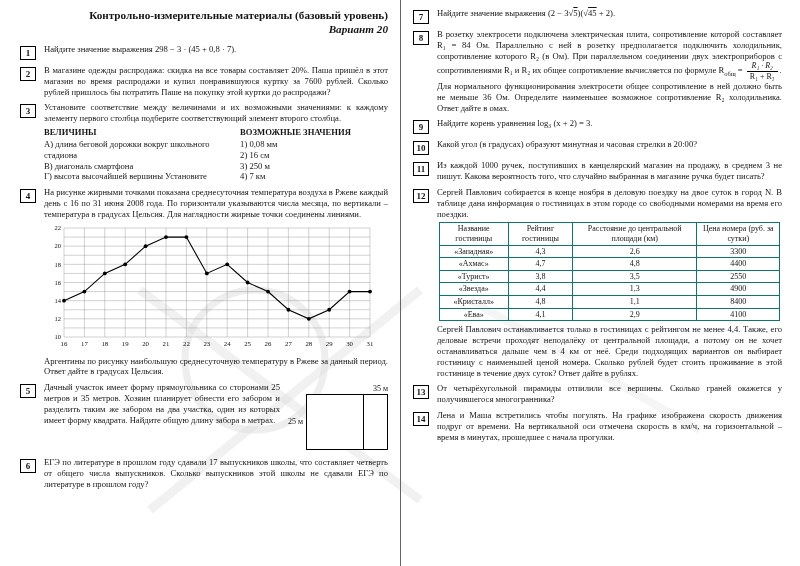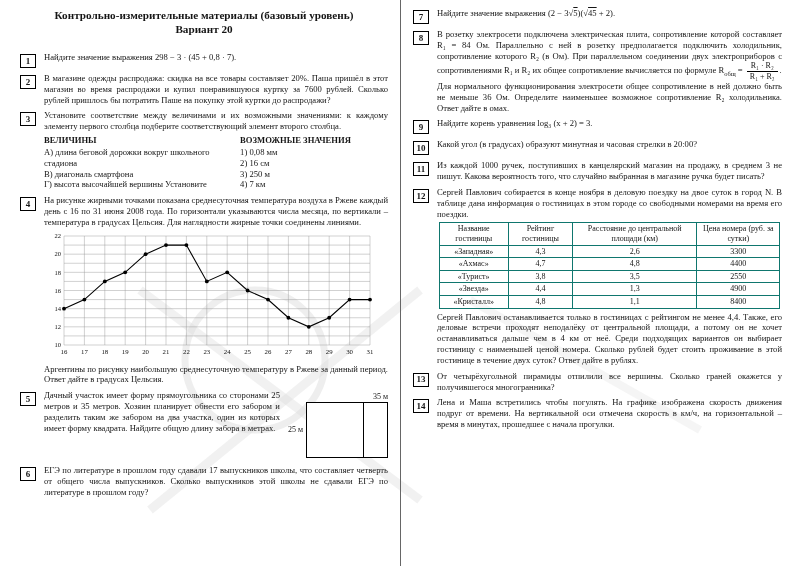--- a/index.html
+++ b/index.html
@@ -9,22 +9,22 @@
     font-family:"Liberation Serif", serif;
     font-size:8.6px;
     line-height:1.26;
     color:#151515;
     overflow:hidden;
     position:relative;
   }
   .page { display:flex; width:800px; height:566px; position:relative; z-index:2; }
   .col { width:400px; padding:8px 12px 6px 20px; }
   .col.right { border-left:1px solid #666; padding:8px 18px 6px 12px; }
-  .title { text-align:center; font-weight:bold; font-size:11.2px; line-height:1.25; }
-  .title.variant { margin-bottom:16px; }
+  .title { text-align:right; font-weight:bold; font-size:11.2px; line-height:1.25; }
+  .title.variant { margin-bottom:8px;font-style:italic; }
   .problem { display:flex; margin-bottom:5px; }
   .pnum {
     flex:0 0 16px; height:14px; border:1.2px solid #000;
     font-weight:bold; font-size:9px; line-height:1;
     display:flex; align-items:center; justify-content:center;
     margin:2px 8px 0 0; background:#fff;
   }
   .ptext { flex:1; text-align:justify; }
   .match { display:flex; margin-top:3px; }
   .match-col1 { width:57%; padding-right:10px; }
@@ -36,21 +36,21 @@
   .chart-grid text { font-family:"Liberation Serif", serif; }
   .fig5 { float:right; margin:2px 0 2px 8px; font-size:8px; }
   .fig5-top { text-align:right; margin-left:22px; }
   .fig5-body { display:flex; align-items:center; }
   .fig5-left { margin-right:3px; white-space:nowrap; }
   .fig5-rect { width:82px; height:56px; border:1.1px solid #000; position:relative; background:#fff; }
   .fig5-divider { position:absolute; top:0; bottom:0; left:56px; width:1.1px; background:#000; }
   .math { white-space:nowrap; }
   .rad { text-decoration:overline; }
   .frac { display:inline-block; vertical-align:middle; text-align:center; font-size:8px; line-height:1.15; margin:0 2px; }
-  .frac .fnum { display:block; border-bottom:0.9px solid #000; padding:0 3px; }
+  .frac .fnum { display:block; border-bottom:0.9px solid #000; padding:0 3px;font-style:italic; }
   .frac .fden { display:block; padding:0 3px; }
   sub { font-size:6.5px; }
   table.hotels { border-collapse:collapse; margin:3px auto 3px auto; font-size:8px; line-height:1.2; width:99%; }
   .hotels th, .hotels td { border:1px solid #0f766e; padding:1px 3px; text-align:center; font-weight:normal; vertical-align:middle; }
   .hotels th { padding:1px 2px; }
   .watermark { position:absolute; left:0; top:0; z-index:1; pointer-events:none; }
 </style>
 </head>
 <body>
 
@@ -276,20 +276,26 @@
             <td>4,4</td>
             <td>1,3</td>
             <td>4900</td>
           </tr>
           <tr>
             <td>«Кристалл»</td>
             <td>4,8</td>
             <td>1,1</td>
             <td>8400</td>
           </tr>
+          <tr>
+            <td>«Ева»</td>
+            <td>4,1</td>
+            <td>2,9</td>
+            <td>4100</td>
+          </tr>
         </tbody>
           </table>
         <div>Сергей Павлович останавливается только в гостиницах с рейтингом не менее 4,4. Также, его деловые встречи проходят неподалёку от центральной площади, а потому он не хочет останавливаться дальше чем в 4 км от неё. Среди подходящих вариантов он выбирает гостиницу с наименьшей ценой номера. Сколько рублей будет стоить проживание в этой гостинице в течение двух суток? Ответ дайте в рублях.</div>
       </div>
     </div>
 
     <div class="problem">
       <div class="pnum">13</div>
       <div class="ptext">От четырёхугольной пирамиды отпилили все вершины. Сколько граней окажется у получившегося многогранника?</div>
     </div>

